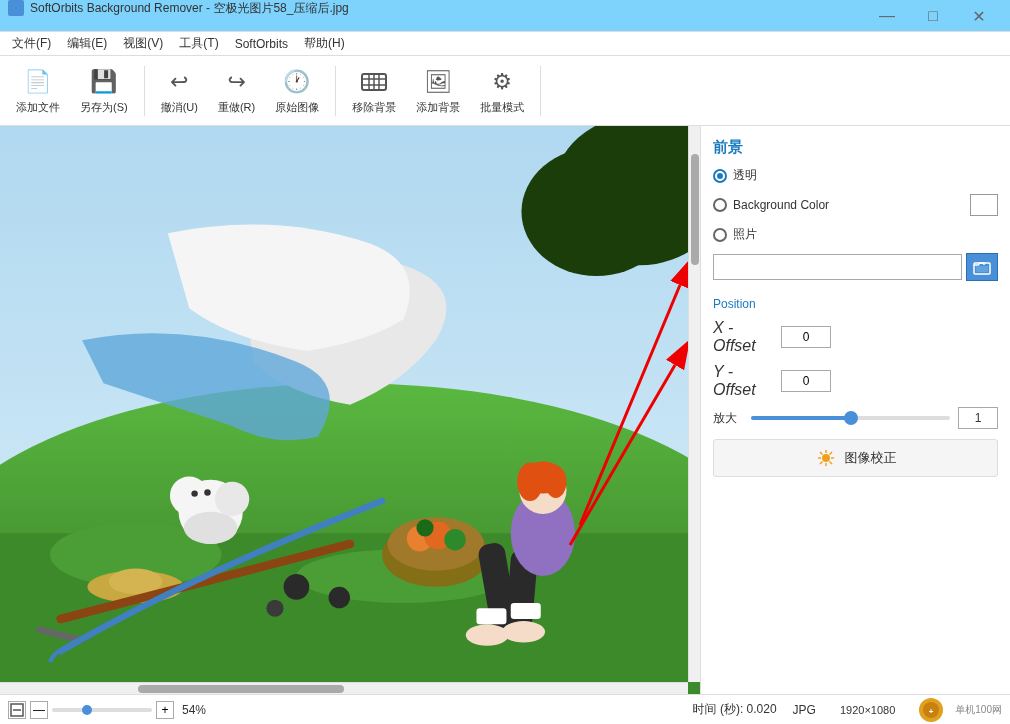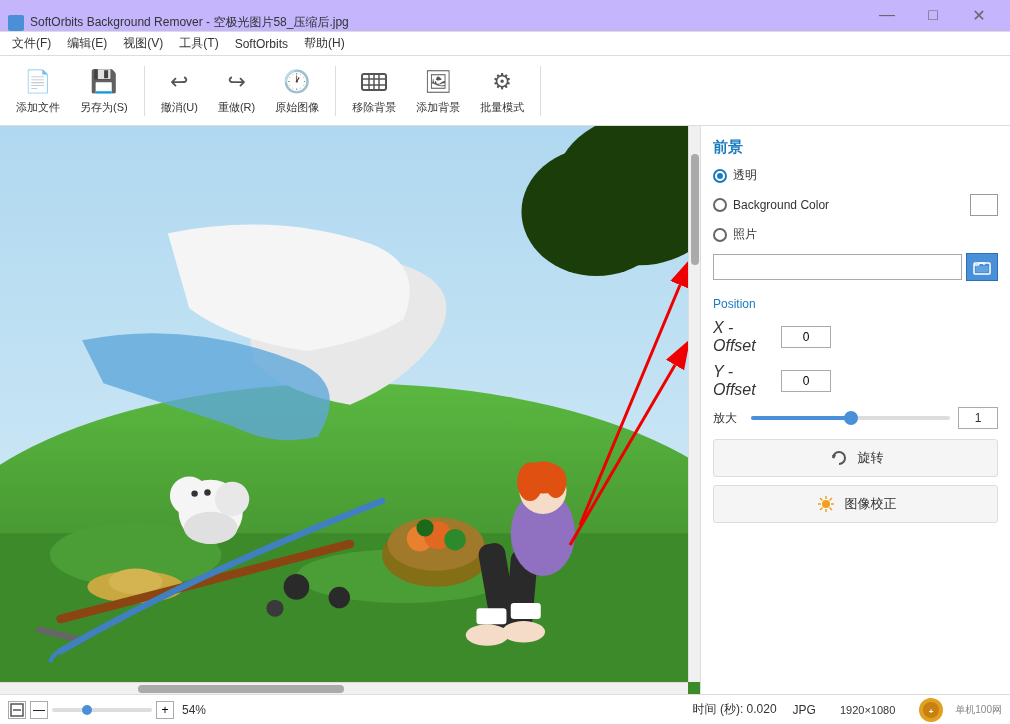--- a/index.html
+++ b/index.html
@@ -1,23 +1,23 @@
 <!DOCTYPE html>
 <html><head>
   <meta charset="utf-8">
   <style>
     * { box-sizing: border-box; margin: 0; padding: 0; }
     body { font-family: 'Microsoft YaHei', Arial, sans-serif; font-size: 12px; background: #f0f0f0; overflow: hidden; width: 1010px; height: 724px; }
 
     
     .title-bar {
       height: 32px;
-      background: #c4b5fd;
-      display: flex;
-      align-items: flex-end;
+      background: #7dd3fc;
+      display: flex;
+      align-items: flex-start;
       padding: 0 8px;
       border-bottom: 1px solid #ddd;
       position: relative;
     }
     .title-bar-icon { width: 16px; height: 16px; margin-right: 6px; background: #4a90d9; border-radius: 2px; display: inline-block; }
     .title-bar-text { font-size: 12px; color: #333; flex: 1; }
     .title-bar-controls { display: flex; gap: 0; }
     .title-bar-btn {
       width: 46px; height: 32px;
       display: flex; align-items: center; justify-content: center;
@@ -587,29 +587,20 @@
       <span class="zoom-label">放大</span>
       <div class="zoom-slider-container">
         <div class="zoom-slider-track">
           <div class="zoom-slider-fill"></div>
           <div class="zoom-slider-thumb"></div>
         </div>
       </div>
       <input class="zoom-input" type="text" value="1" style="">
     </div>
 
-    <div class="action-btn">
-      <div class="action-btn-icon">
-        <svg width="20" height="20" viewBox="0 0 20 20">
-          <path d="M 4 10 A 6 6 0 1 1 10 16" fill="none" stroke="#555" stroke-width="2"></path>
-          <polygon points="3,7 7,7 5,11" fill="#555"></polygon>
-        </svg>
-      </div>
-      <span>旋转</span>
-    </div>
 
     <div class="action-btn">
       <div class="action-btn-icon">
         <svg width="20" height="20" viewBox="0 0 20 20">
           <circle cx="10" cy="10" r="4" fill="#f0a020"></circle>
           <line x1="10" y1="2" x2="10" y2="5" stroke="#f0a020" stroke-width="1.5"></line>
           <line x1="10" y1="15" x2="10" y2="18" stroke="#f0a020" stroke-width="1.5"></line>
           <line x1="2" y1="10" x2="5" y2="10" stroke="#f0a020" stroke-width="1.5"></line>
           <line x1="15" y1="10" x2="18" y2="10" stroke="#f0a020" stroke-width="1.5"></line>
           <line x1="4" y1="4" x2="6.5" y2="6.5" stroke="#f0a020" stroke-width="1.5"></line>

